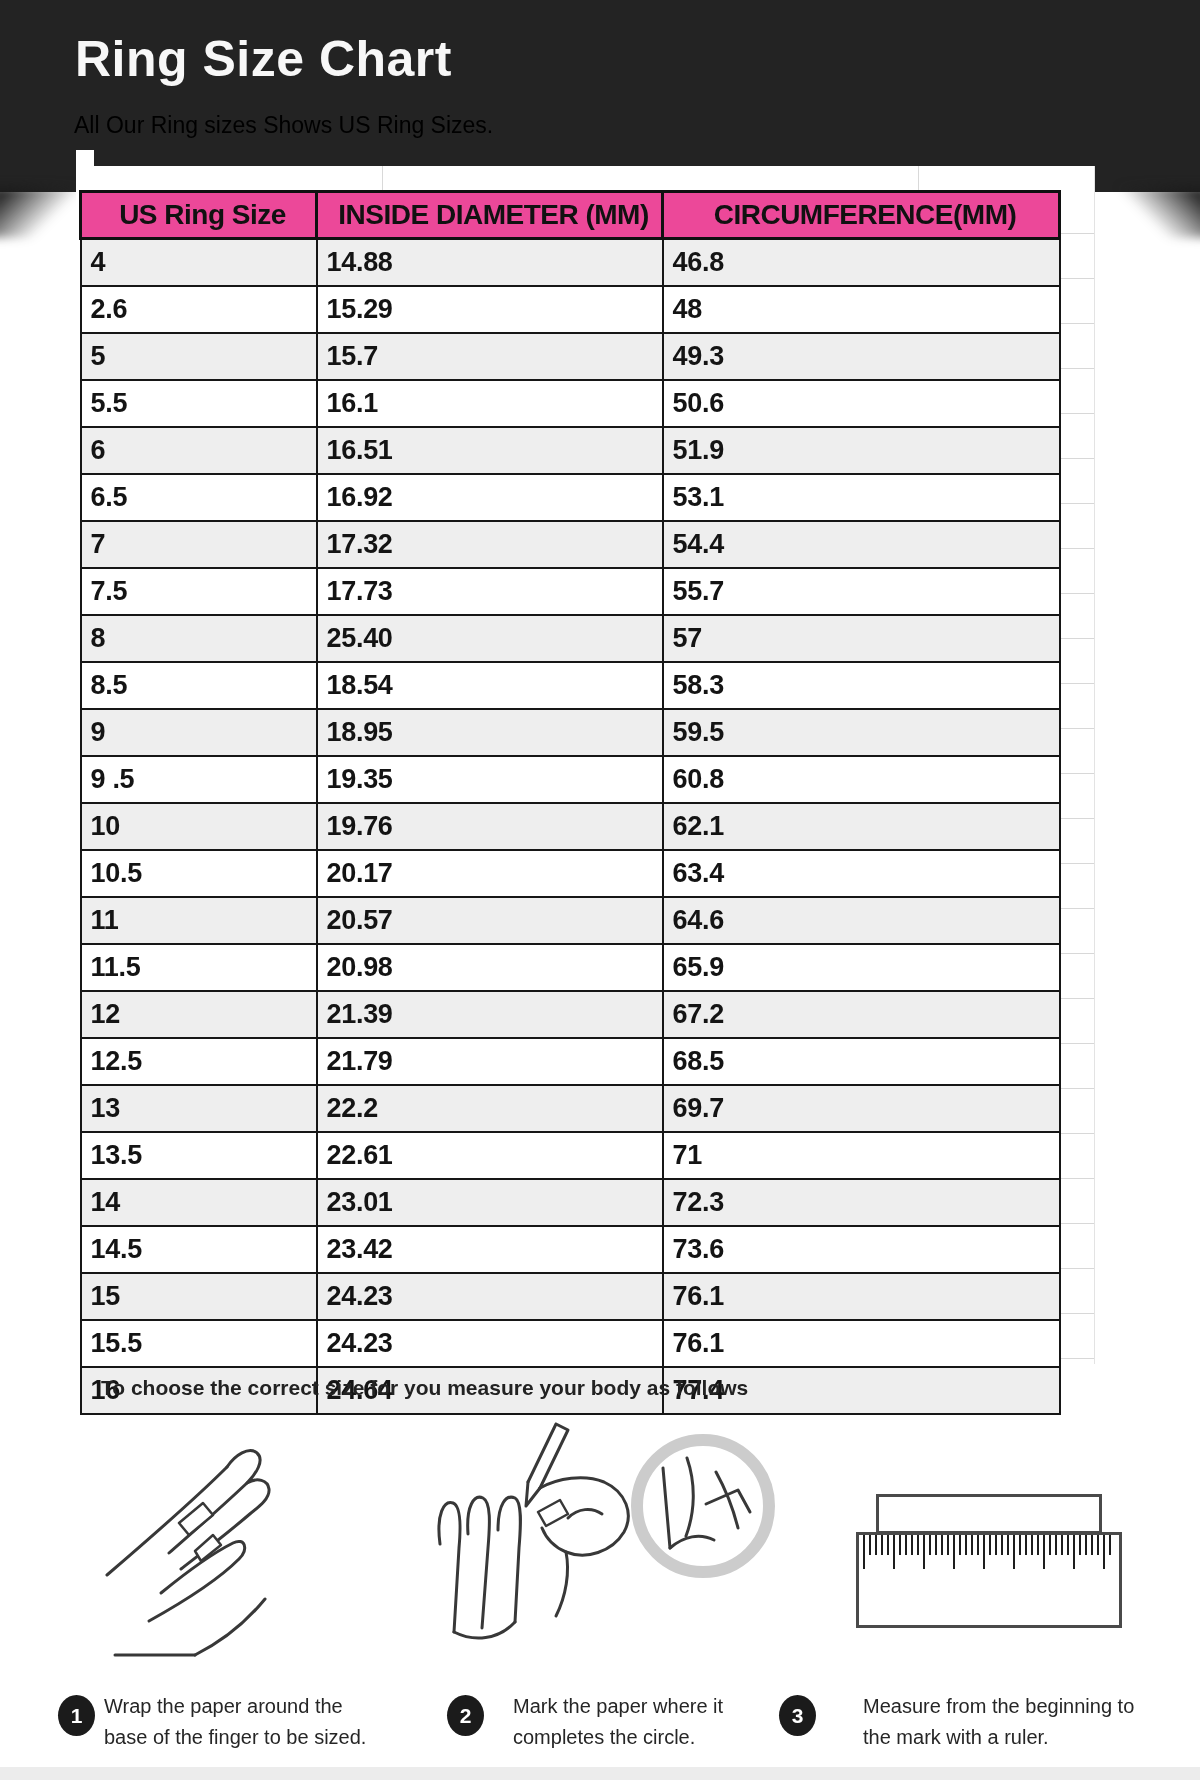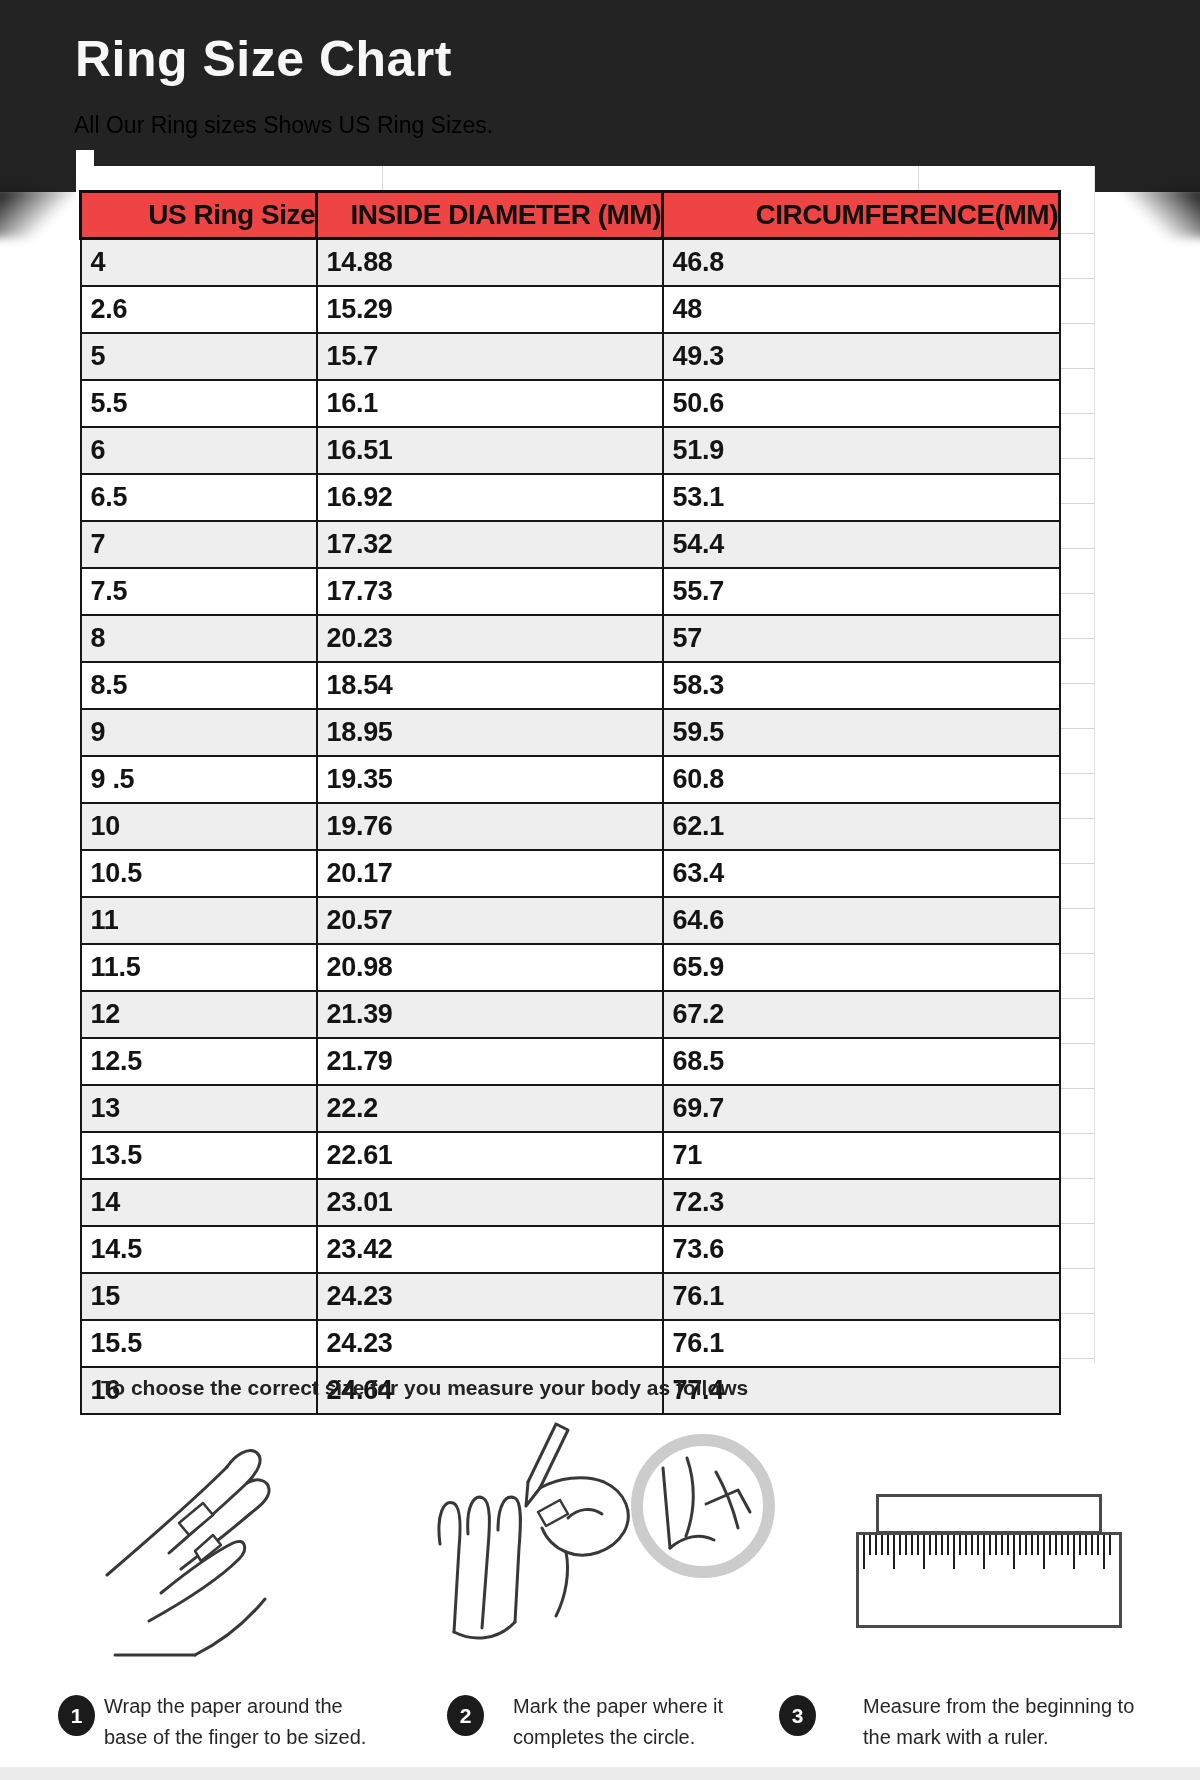--- a/index.html
+++ b/index.html
@@ -24,22 +24,22 @@
   .panel{position:absolute;left:76px;top:166px;width:1019px;height:1198px;background:#ffffff;}
   .panel-tab{position:absolute;left:76px;top:150px;width:18px;height:18px;background:#ffffff;}
   .grid-v{position:absolute;top:166px;width:1px;height:24px;background:#d9d9d9;}
   .panel-edge{position:absolute;left:1094px;top:166px;width:1px;height:1198px;background:#e3e3e3;}
   .grid-right{position:absolute;left:1061px;top:233px;width:33px;height:1126px;
     background:repeating-linear-gradient(180deg,#d8d8d8 0 1px,transparent 1px 45px);}
   
   table.size-table{position:absolute;left:79px;top:190px;width:982px;border-collapse:collapse;
     table-layout:fixed;}
   table.size-table th{
-    background:#ef4444;border:3px solid #101010;height:44px;font-size:28px;font-weight:700;
-    text-align:right;padding:0 0 0 8px;letter-spacing:-0.5px;color:#111;}
+    background:#ec4899;border:3px solid #101010;height:44px;font-size:28px;font-weight:700;
+    text-align:center;padding:0 0 0 8px;letter-spacing:-0.5px;color:#111;}
   table.size-table td{
     border:2px solid #161616;height:45px;font-size:27px;font-weight:700;text-align:left;
     padding:0 0 0 9px;letter-spacing:-0.3px;color:#141414;vertical-align:middle;}
   table.size-table tbody tr:nth-child(odd) td{background:#eeeeee;}
   table.size-table tbody tr:nth-child(even) td{background:#ffffff;}
   
   .intro-text{position:absolute;left:101px;top:1376px;font-size:21px;font-weight:700;color:#222;}
   .illu{position:absolute;}
   .illu svg{display:block;}
   
@@ -127,21 +127,21 @@
         <td>17.32</td>
         <td>54.4</td>
       </tr>
       <tr>
         <td>7.5</td>
         <td>17.73</td>
         <td>55.7</td>
       </tr>
       <tr>
         <td>8</td>
-        <td>20.23</td>
+        <td>25.40</td>
         <td>57</td>
       </tr>
       <tr>
         <td>8.5</td>
         <td>18.54</td>
         <td>58.3</td>
       </tr>
       <tr>
         <td>9</td>
         <td>18.95</td>

